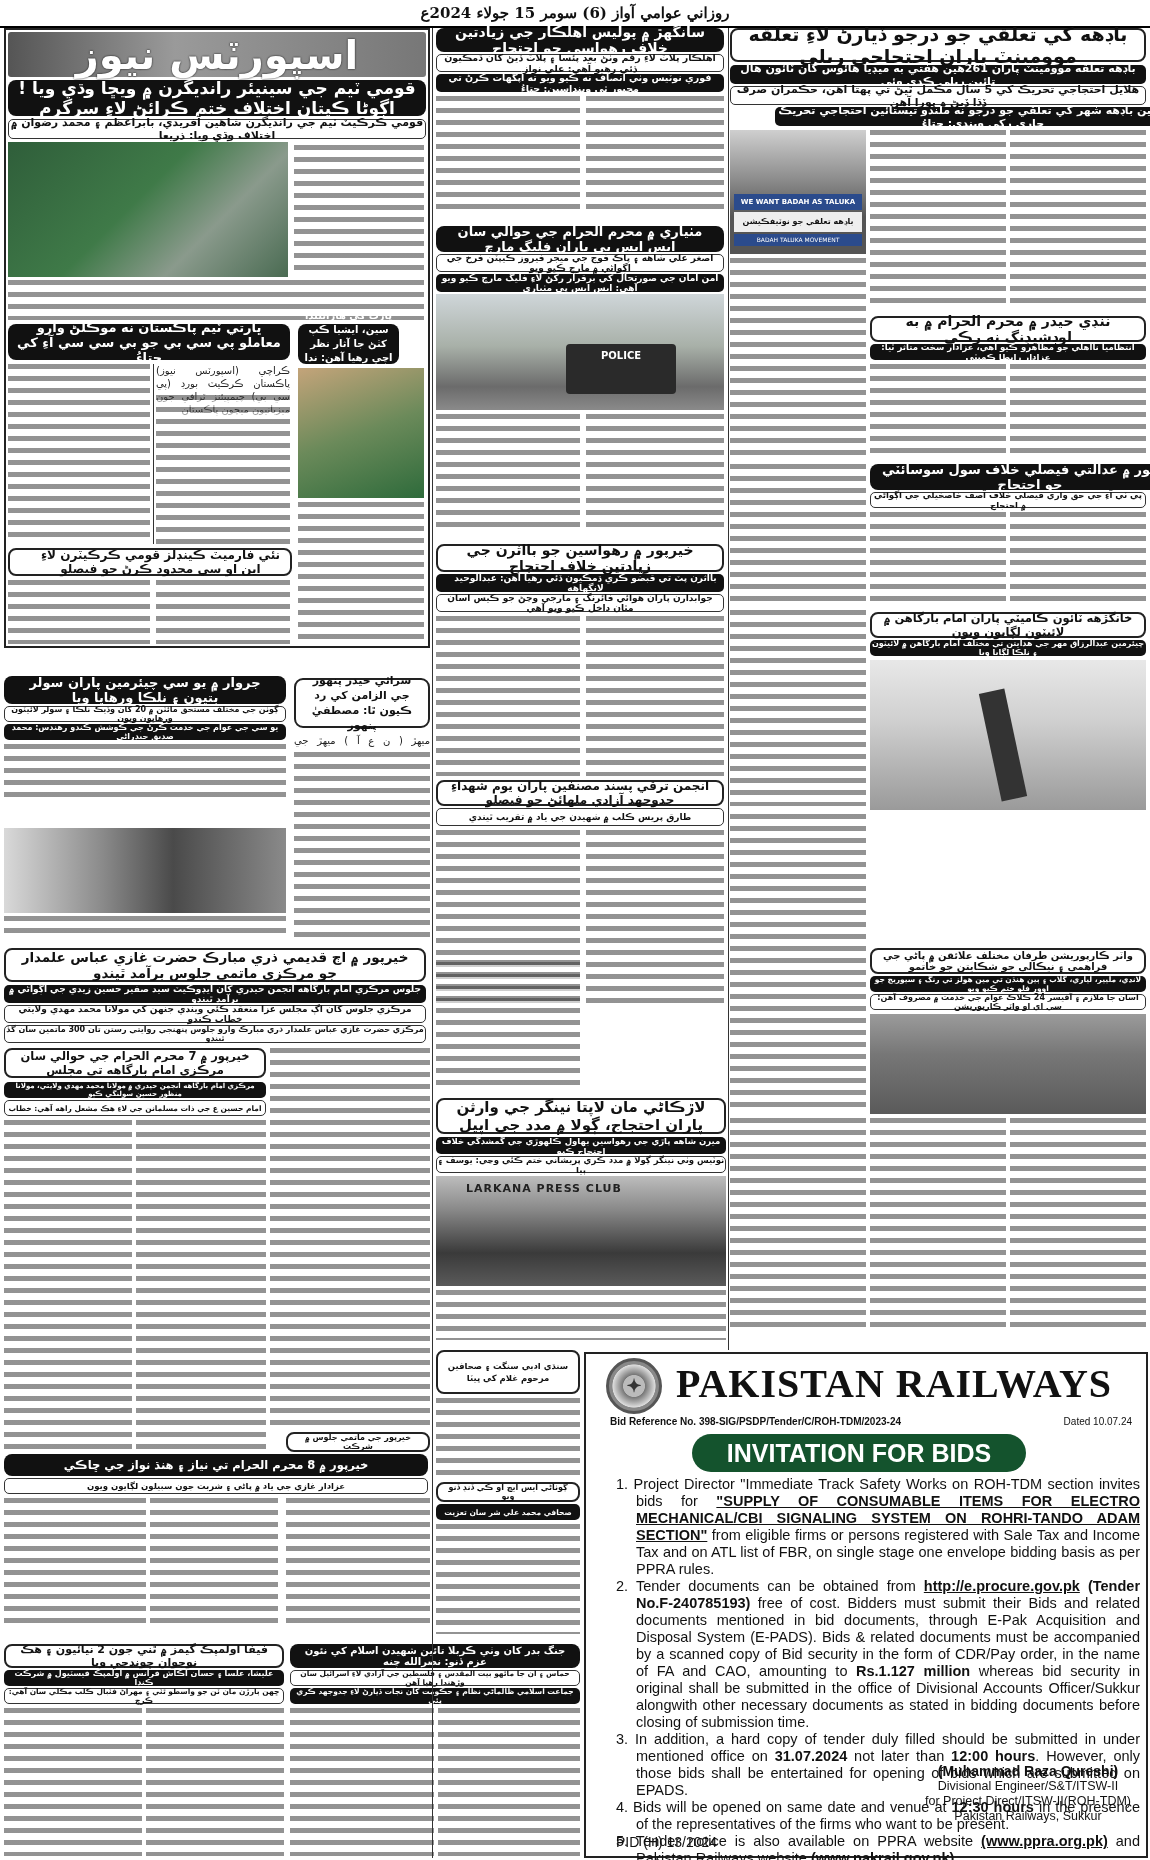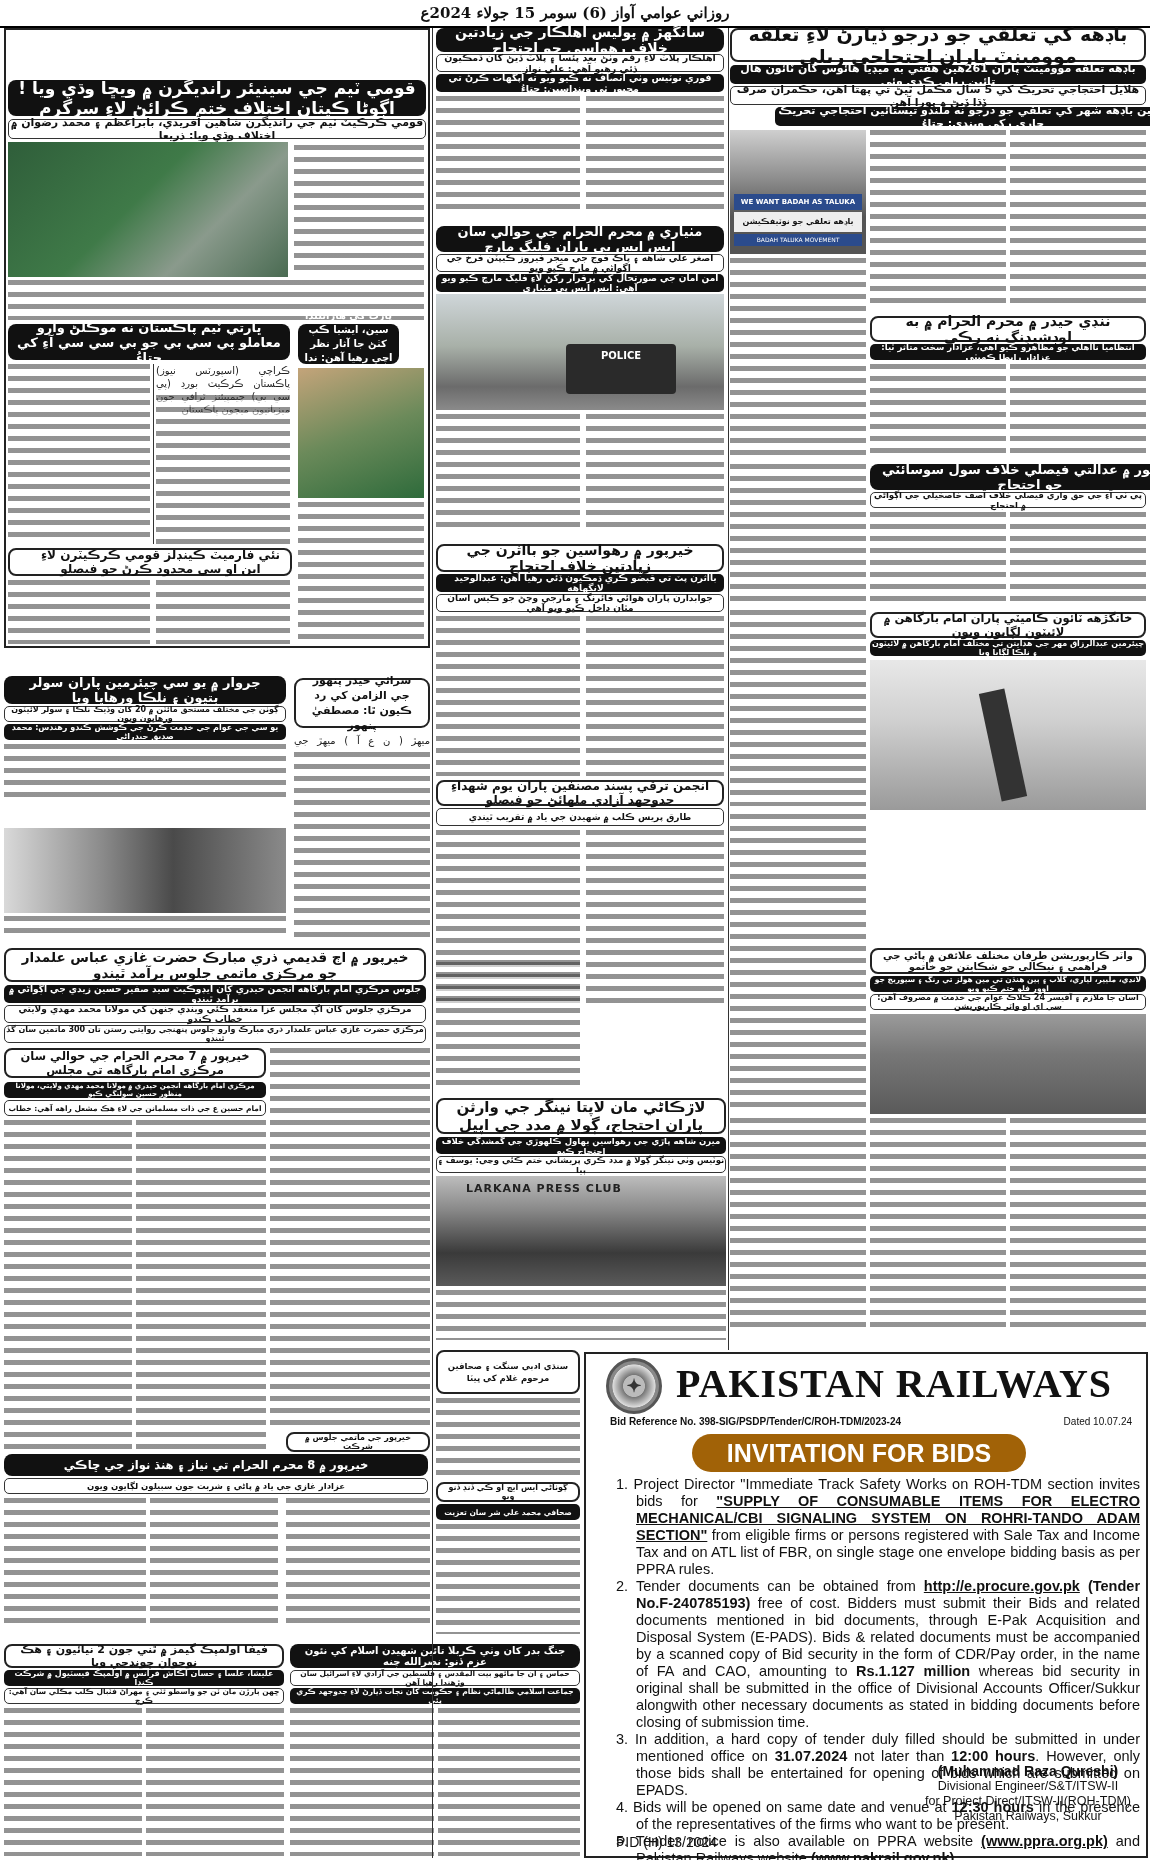--- a/index.html
+++ b/index.html
@@ -15,34 +15,35 @@
   .lines { background-image: repeating-linear-gradient(to bottom, #3a3a3a 0px, #3a3a3a 5px, #fff 5px, #fff 12px); opacity: 0.55; }
   .photo { background: #7a7a7a; overflow: hidden; }
   .vrule { position: absolute; width: 1px; background: #333; }
   .hrule { position: absolute; height: 1px; background: #333; }
   .sports-banner { background: linear-gradient(90deg, #555, #9a9a9a 40%, #777); color: #fff; font-size: 40px; font-weight: bold; text-align: center; direction: rtl; display:flex; align-items:center; justify-content:center; text-shadow: 0 0 2px #000; border-radius: 3px; }
   
   .ad { background: #fff; border: 2px solid #222; font-family: "Liberation Sans", sans-serif; }
   .ad-title { font-family: "Liberation Serif", serif; font-size: 40px; font-weight: bold; letter-spacing: 1px; }
   .ad-ref { font-size: 10px; font-weight: bold; }
   .ad-dated { font-size: 10px; }
-  .ad-pill { background: #a16207; color: #fff; border-radius: 22px; font-size: 25px; font-weight: bold; text-align: center; }
+  .ad-pill { background: #14532d; color: #fff; border-radius: 22px; font-size: 25px; font-weight: bold; text-align: center; }
   .ad-list { font-size: 14.5px; line-height: 17px; text-align: justify; }
   .ad-list li { margin-left: 26px; padding-left: 4px; }
   .ad-sign { text-align: center; font-size: 12.5px; line-height: 15px; }
   .ad-sign .name { font-weight: bold; font-size: 14px; }
   .emblem { width: 56px; height: 56px; border-radius: 50%; border: 3px solid #555; background: radial-gradient(circle, #bbb 30%, #777 32%, #ddd 60%, #888 62%); display:flex; align-items:center; justify-content:center; font-weight:bold; font-size:18px; color:#333; }
 </style>
 </head>
 <body>
 
 <div class="masthead">روزاني عوامي آواز (6) سومر 15 جولاء 2024ع</div>
 <div class="hrule" style="left:0;top:26px;width:1150px;background:#000;height:2px;"></div>
 
 <div class="abs" style="left:4px;top:28px;width:426px;height:620px;border:2px solid #222;">
+  <div class="sports-banner abs" style="left:2px;top:2px;width:418px;height:45px;">اسپورٽس نيوز</div>
   <div class="hl-black abs" style="left:2px;top:50px;width:418px;height:36px;font-size:17px;">قومي ٽيم جي سينيئر رانديگرن ۾ ويڇا وڌي ويا ! اڳوڻا ڪپتان اختلاف ختم ڪرائڻ لاءِ سرگرم</div>
   <div class="sub-white abs" style="left:2px;top:89px;width:418px;height:20px;">قومي ڪرڪيٽ ٽيم جي رانديگرن شاهين آفريدي، بابراعظم ۽ محمد رضوان ۾ اختلاف وڌي ويا: ذريعا</div>
 
   <div class="photo abs" style="left:2px;top:112px;width:280px;height:135px;background:linear-gradient(135deg,#2f5e3a,#3f7a48 45%,#8a9a8c 70%,#4a6b52);"></div>
   <div class="body-text lines abs" style="left:288px;top:115px;width:130px;height:130px;"></div>
   <div class="body-text lines abs" style="left:2px;top:250px;width:416px;height:40px;"></div>
   <div class="hl-black abs" style="left:2px;top:294px;width:282px;height:36px;font-size:13px;">ڀارتي ٽيم پاڪستان نه موڪلڻ وارو معاملو پي سي بي جو بي سي سي آءِ کي چتاءُ</div>
   <div class="hl-black abs" style="left:292px;top:294px;width:101px;height:40px;font-size:10px;line-height:14px;">ڀارت کي هارائيندا سين، ايشيا ڪپ کٽڻ جا آثار نظر اچي رهيا آهن: ندا ڊار</div>
   <div class="photo abs" style="left:292px;top:338px;width:126px;height:130px;background:linear-gradient(160deg,#c4a47a,#6b8a5a 50%,#2e6b3b);"></div>
   <div class="body-text abs" style="left:150px;top:334px;width:134px;height:180px;font-size:10px;line-height:13px;">ڪراچي (اسپورٽس نيوز) پاڪستان ڪرڪيٽ بورڊ (پي سي بي) چيمپيئنز ٽرافي جون ميزبانيون ميچون پاڪستان</div>

